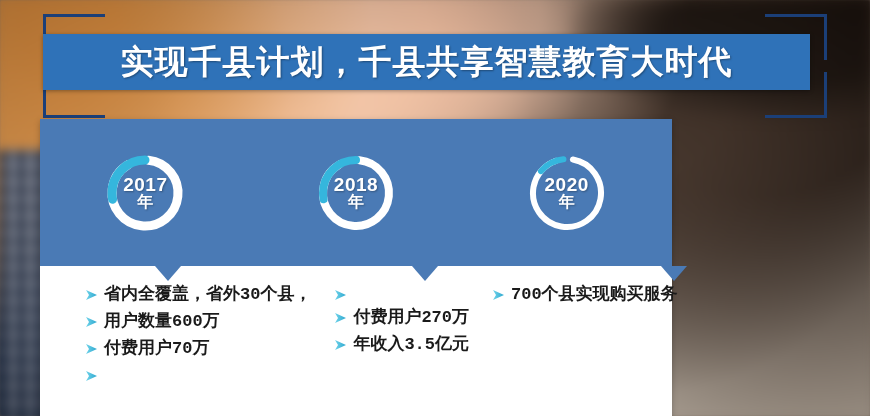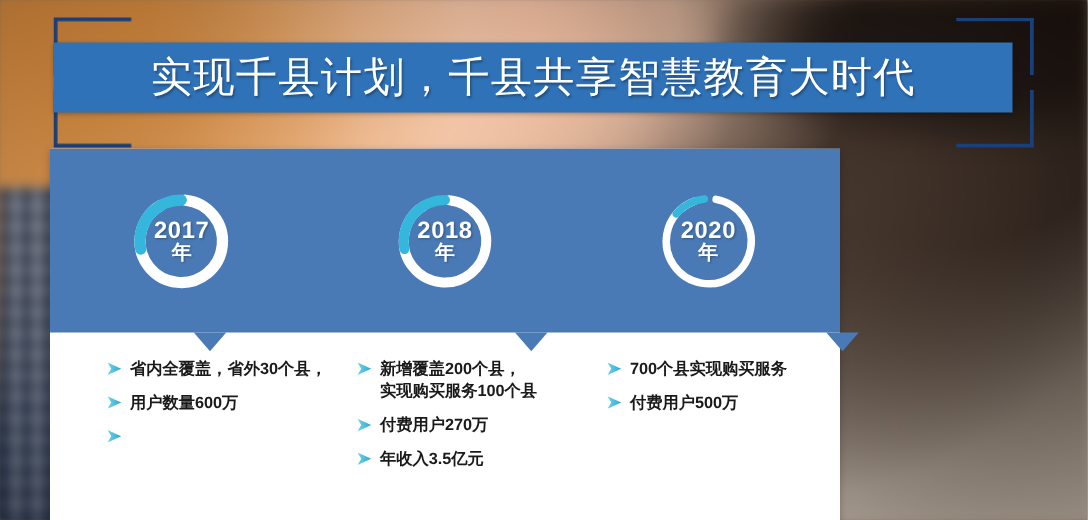--- a/index.html
+++ b/index.html
@@ -69,21 +69,21 @@
   
   .title-banner{
     position:absolute;left:43px;top:34px;width:767px;height:56px;
     background:#2f72b8;
     display:flex;align-items:center;justify-content:center;
     box-shadow:0 1px 4px rgba(0,0,0,.35);
   }
   .title-banner .txt{
     color:#ffffff;
     font-size:33px;
-    font-weight:normal;
+    font-weight:bold;
     letter-spacing:1px;
     white-space:nowrap;
     text-shadow:1px 1px 2px rgba(0,0,0,.35);
     font-family:"DejaVu Sans","Liberation Sans",sans-serif;
   }
 
   
   .card{
     position:absolute;left:40px;top:119px;width:632px;height:301px;
     background:#ffffff;
@@ -126,22 +126,22 @@
   .col.c2{padding-left:14px;}
   .col.c3{padding-left:14px;}
   .bullet{
     display:flex;align-items:flex-start;margin-bottom:9px;
   }
   .arrow{
     flex:0 0 auto;margin-right:7px;margin-top:4px;
     width:11px;height:10px;
   }
   .btxt{
-    color:#1a1a1a;font-size:13px;line-height:18px;font-weight:bold;
-    font-family:Liberation Sans, sans-serif;
+    color:#1a1a1a;font-size:17px;line-height:18px;font-weight:bold;
+    font-family:Liberation Mono, monospace;
     white-space:nowrap;
   }
   .btxt .l2{display:block;}
 </style>
 </head>
 <body>
 
 <div id="stage">
 
   <div class="bg-layer bg-base"></div>
@@ -239,32 +239,34 @@
         <div class="bullet">
           <svg class="arrow" viewBox="0 0 11 10">
             <path d="M0 0 L11 5 L0 10 L3 5 Z" fill="url(#ag1)"></path>
           </svg>
           <span class="btxt">用户数量600万</span>
         </div>
         <div class="bullet">
           <svg class="arrow" viewBox="0 0 11 10">
             <path d="M0 0 L11 5 L0 10 L3 5 Z" fill="url(#ag1)"></path>
           </svg>
+          <span class="btxt">付费用户70万</span>
+        </div>
+        <div class="bullet">
+          <svg class="arrow" viewBox="0 0 11 10">
+            <path d="M0 0 L11 5 L0 10 L3 5 Z" fill="url(#ag1)"></path>
+          </svg>
         </div>
       </div>
 
       <div class="col c2">
         <div class="bullet">
           <svg class="arrow" viewBox="0 0 11 10">
             <path d="M0 0 L11 5 L0 10 L3 5 Z" fill="url(#ag1)"></path>
           </svg>
-          <span class="btxt">
-            <span>新增覆盖200个县，</span>
-            <span class="l2">实现购买服务100个县</span>
-          </span>
         </div>
         <div class="bullet">
           <svg class="arrow" viewBox="0 0 11 10">
             <path d="M0 0 L11 5 L0 10 L3 5 Z" fill="url(#ag1)"></path>
           </svg>
           <span class="btxt">付费用户270万</span>
         </div>
         <div class="bullet">
           <svg class="arrow" viewBox="0 0 11 10">
             <path d="M0 0 L11 5 L0 10 L3 5 Z" fill="url(#ag1)"></path>
@@ -275,23 +277,17 @@
 
       <div class="col c3">
         <div class="bullet">
           <svg class="arrow" viewBox="0 0 11 10">
             <path d="M0 0 L11 5 L0 10 L3 5 Z" fill="url(#ag1)"></path>
           </svg>
           <span class="btxt">
             <span class="l2">700个县实现购买服务</span>
           </span>
         </div>
-        <div class="bullet">
-          <svg class="arrow" viewBox="0 0 11 10">
-            <path d="M0 0 L11 5 L0 10 L3 5 Z" fill="url(#ag1)"></path>
-          </svg>
-          <span class="btxt">付费用户500万</span>
-        </div>
       </div>
 
     </div>
   </div>
 </div>
 
 </body></html>

